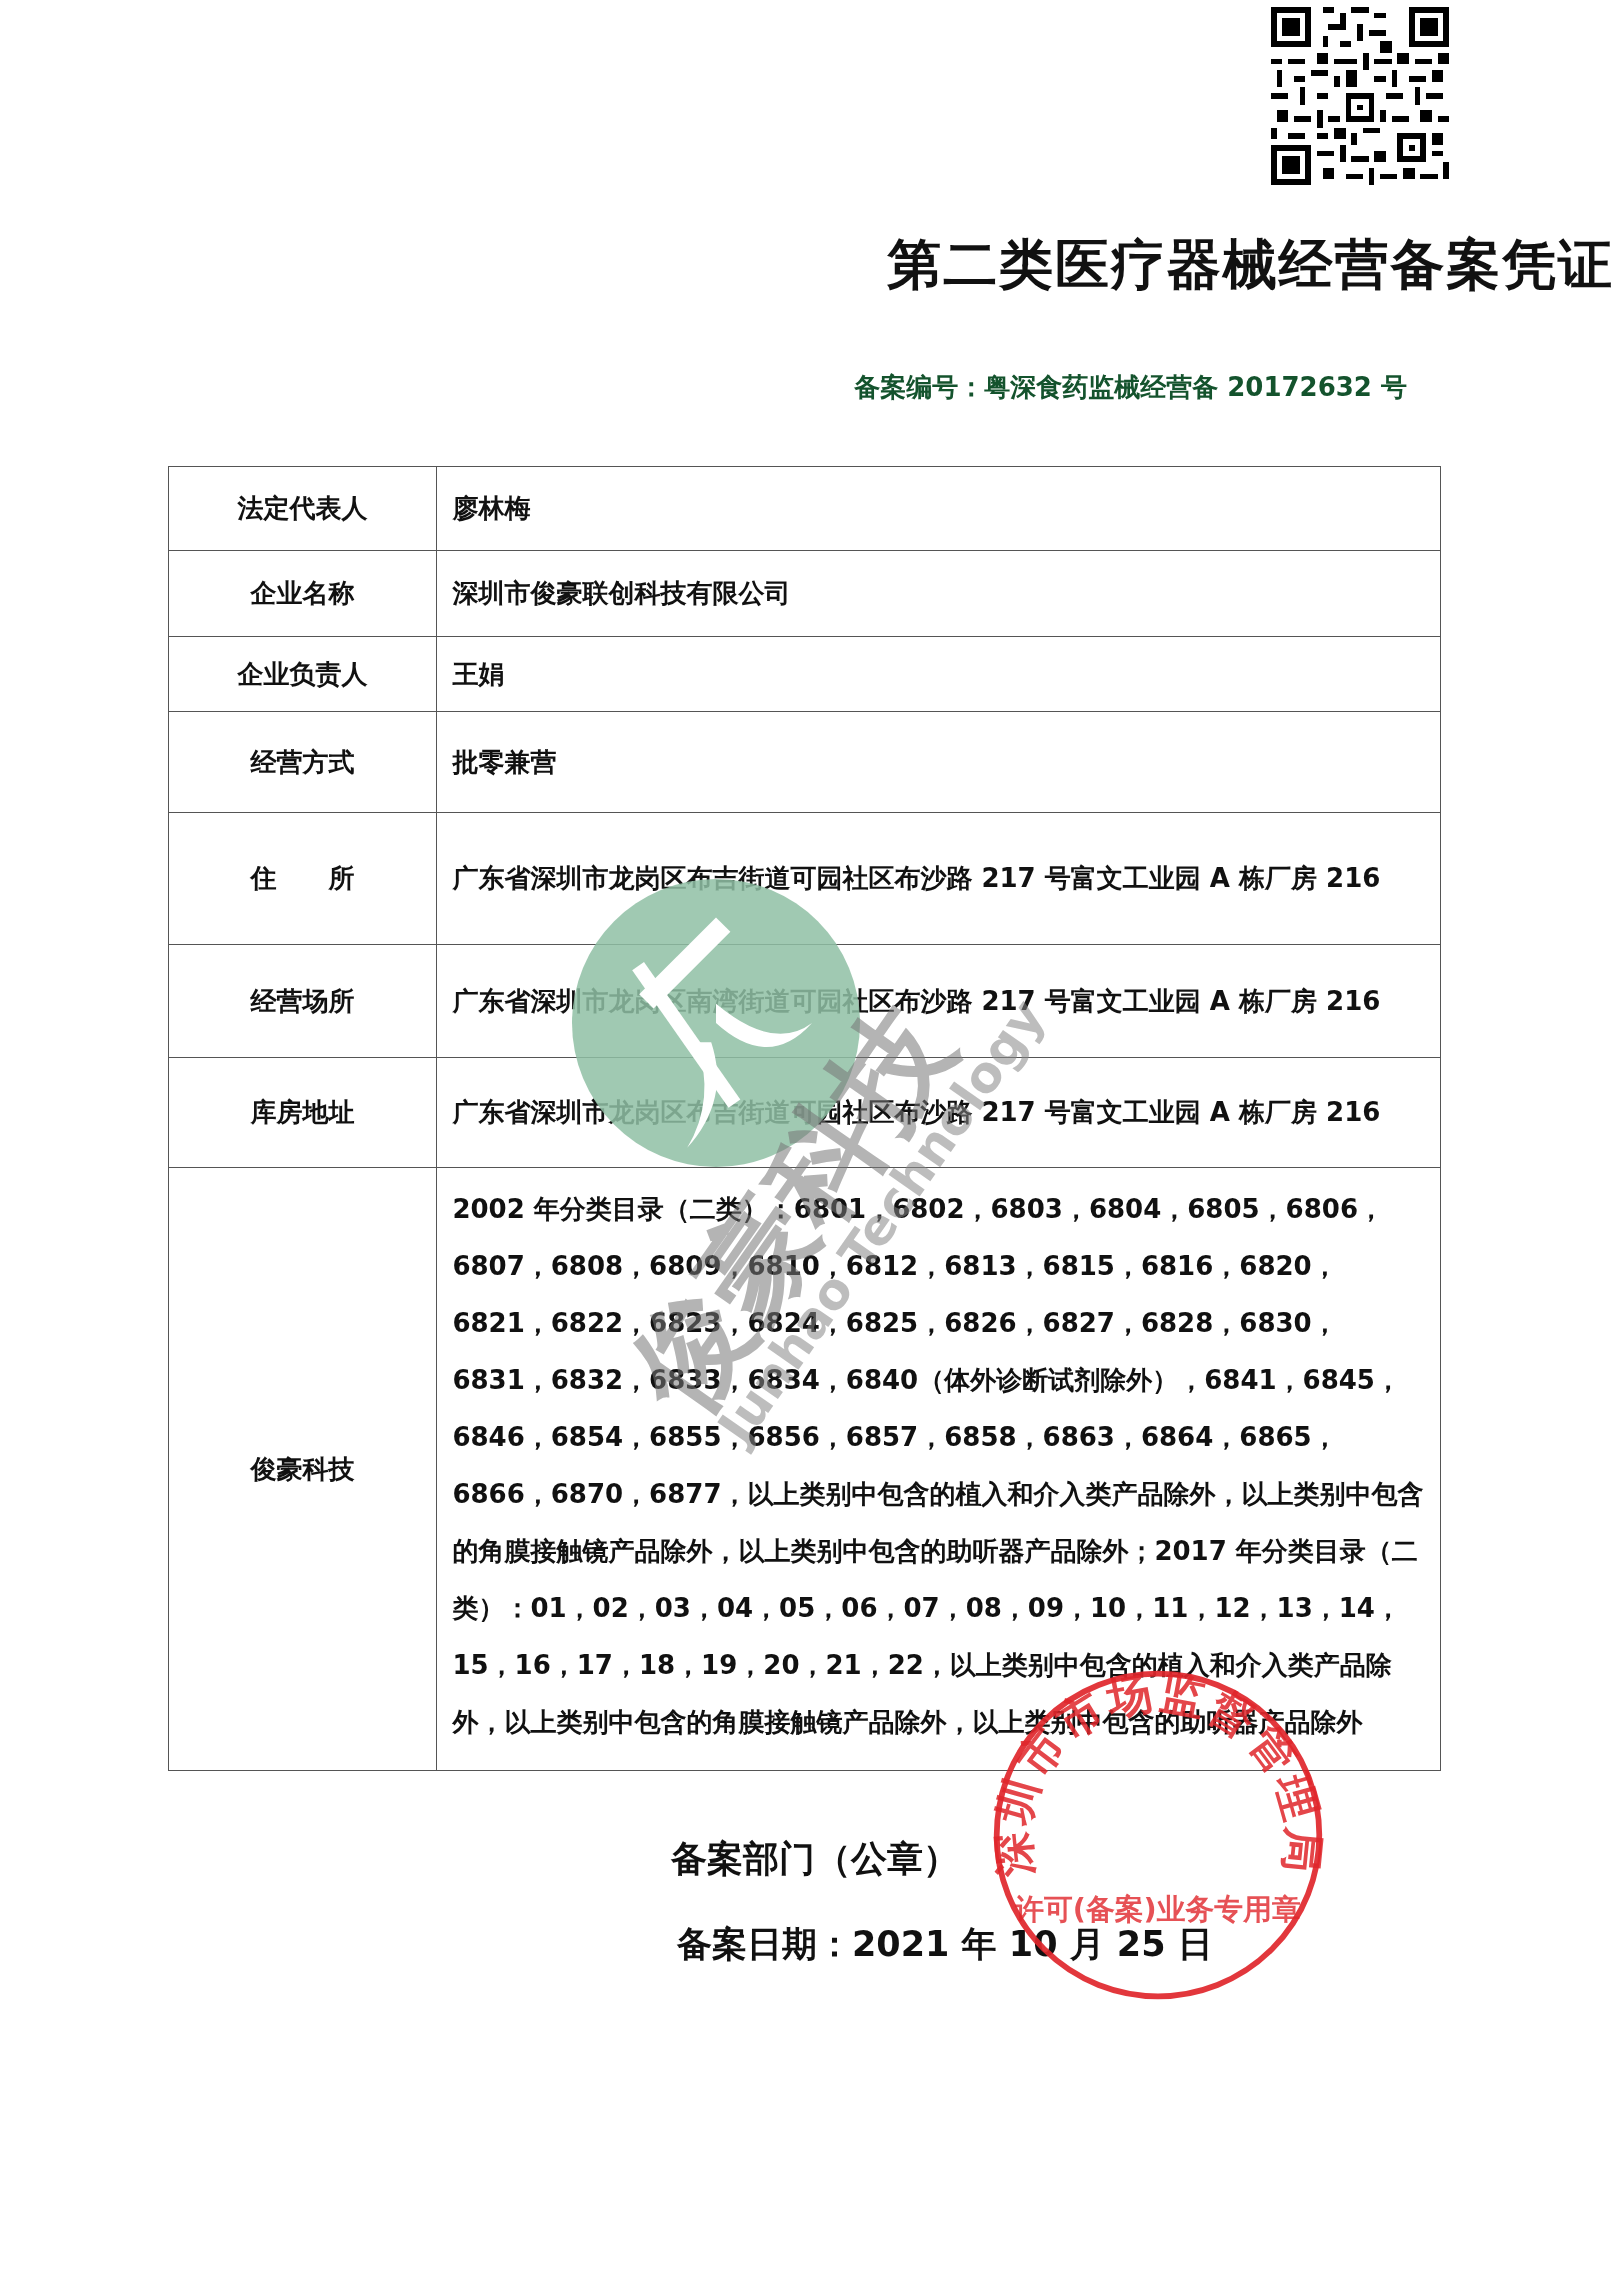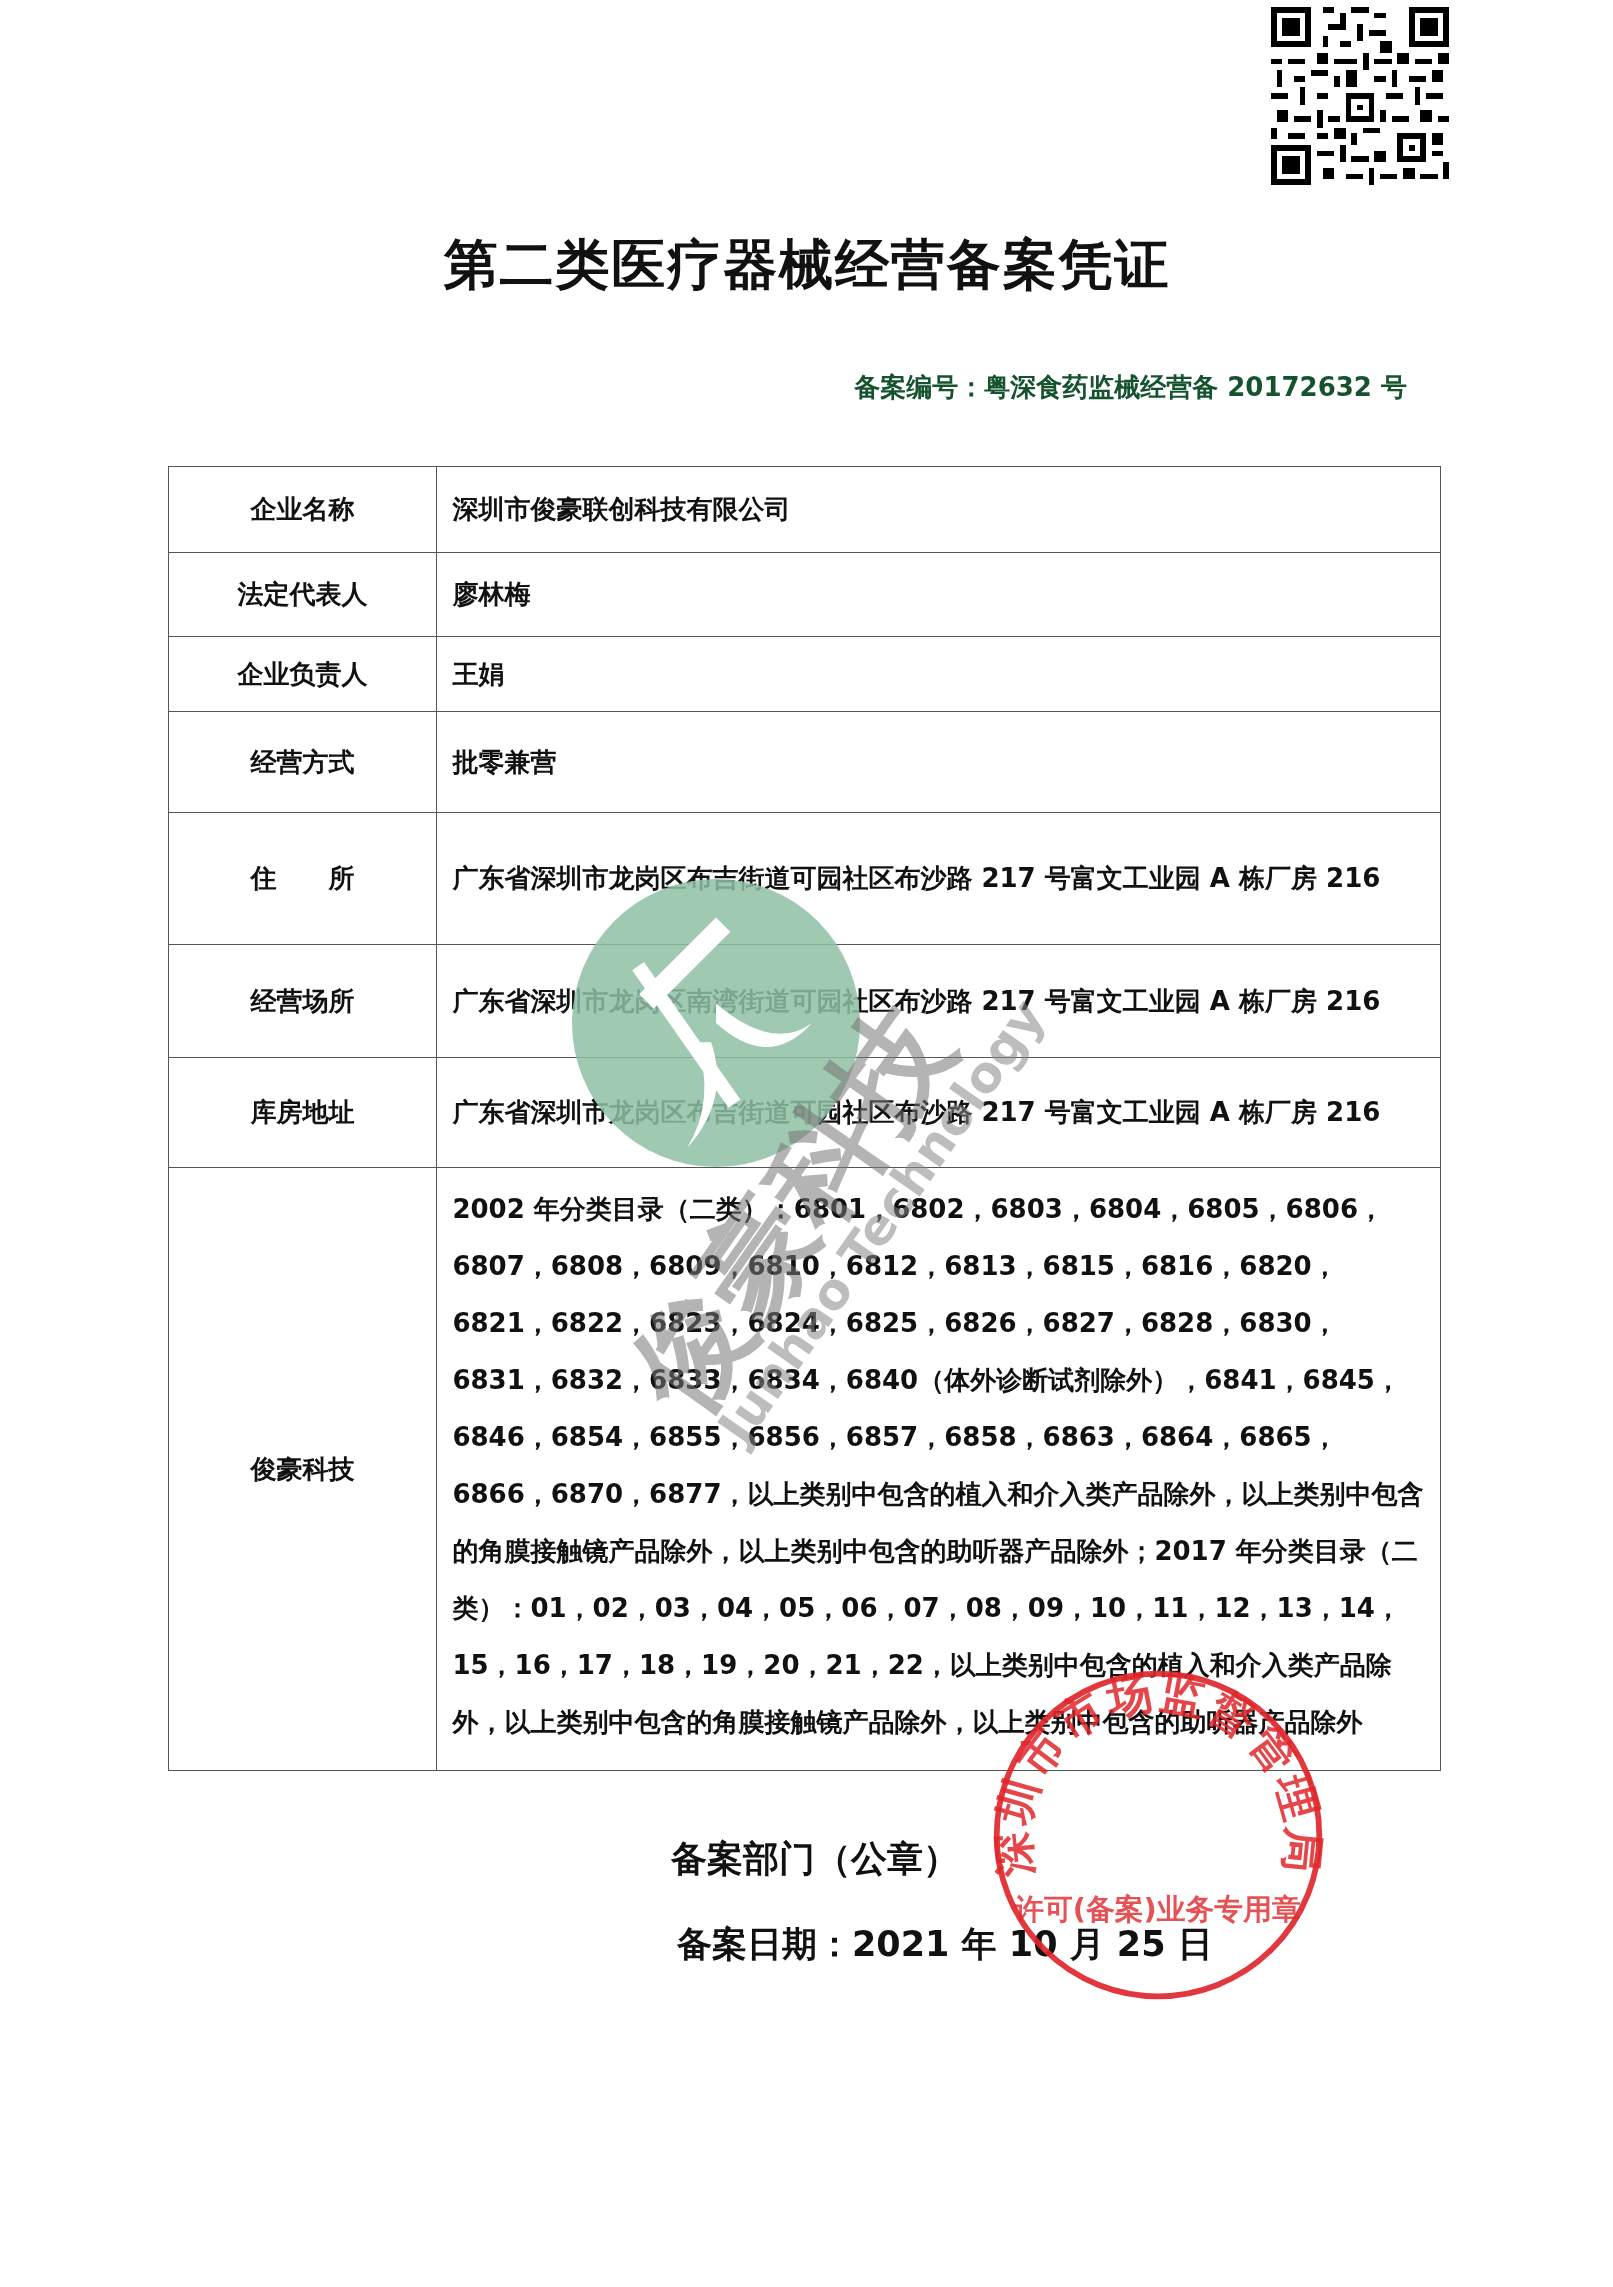--- a/index.html
+++ b/index.html
@@ -1,19 +1,19 @@
 <!DOCTYPE html>
 <html><head>
 <meta charset="utf-8">
 <style>
   html, body { margin: 0; padding: 0; background: #ffffff; }
   body { width: 1614px; height: 2287px; position: relative; overflow: hidden;
          font-family: "DejaVu Sans", "Liberation Sans", sans-serif; color: #111; }
   .qr { position: absolute; left: 1265px; top: 0; width: 190px; height: 192px; }
-  .title { position: absolute; left: 0; width: 1614px; top: 229px; text-align: center;
+  .title { position: absolute; left: 0; width: 1614px; top: 229px; text-align: right;
            font-size: 54px; font-weight: bold; letter-spacing: 1.9px; color: #111; }
   .refno { position: absolute; right: 207px; top: 370px; font-size: 26px; font-weight: bold; color: #14532d; }
   table.reg { position: absolute; left: 168px; top: 466px; width: 1273px; border-collapse: collapse; }
   table.reg td { border: 1.9px solid #555; vertical-align: middle; font-weight: bold; }
   td.lbl { width: 267px; text-align: center; font-size: 26px; padding: 0; }
   td.val { font-size: 26px; padding: 5.8px 15.4px; line-height: 29px; }
   td.val.scope { line-height: 57px; padding: 13.4px 15.4px 19px 15.4px; vertical-align: top; }
   .footer1 { position: absolute; left: 671px; top: 1835px; font-size: 36px; font-weight: bold; }
   .footer2 { position: absolute; left: 677px; top: 1921px; font-size: 35px; font-weight: bold; }
   .logo { position: absolute; left: 572px; top: 879px; width: 288px; height: 288px; pointer-events: none; }
@@ -103,27 +103,27 @@
       <rect x="27" y="30" width="3" height="1"></rect>
       <rect x="31" y="28" width="1" height="3"></rect>
   </g>
 </svg>
 
 <div class="title">第二类医疗器械经营备案凭证</div>
 <div class="refno">备案编号：粤深食药监械经营备 20172632 号</div>
 
 <table class="reg">
   <tbody>
-      <tr style="height:86px">
+      <tr style="height:84px">
+    <td class="lbl">法定代表人</td>
+    <td class="val">廖林梅</td>
+  </tr>
+  <tr style="height:86px">
     <td class="lbl">企业名称</td>
     <td class="val">深圳市俊豪联创科技有限公司</td>
-  </tr>
-  <tr style="height:84px">
-    <td class="lbl">法定代表人</td>
-    <td class="val">廖林梅</td>
   </tr>
   <tr style="height:75px">
     <td class="lbl">企业负责人</td>
     <td class="val">王娟</td>
   </tr>
   <tr style="height:101px">
     <td class="lbl">经营方式</td>
     <td class="val">批零兼营</td>
   </tr>
   <tr style="height:132px">

